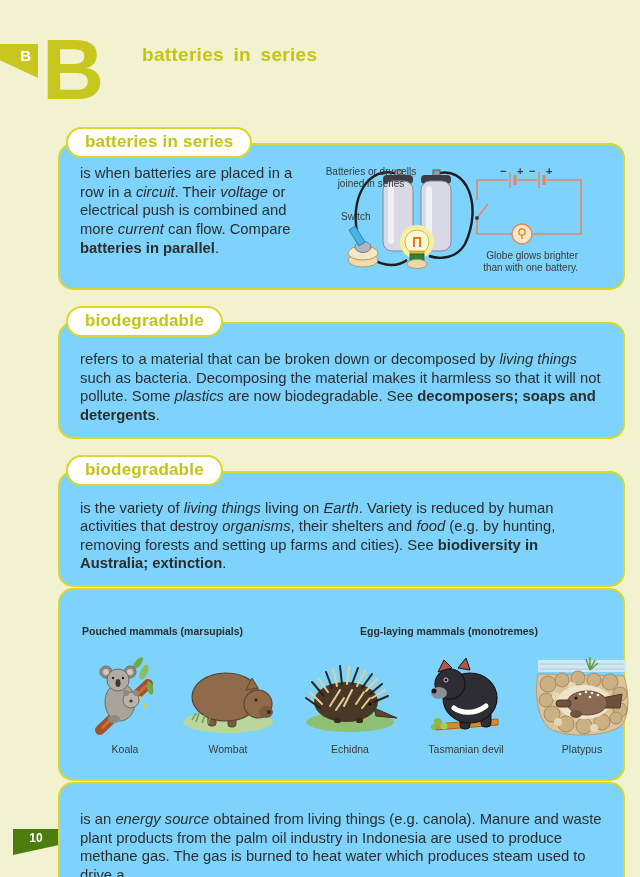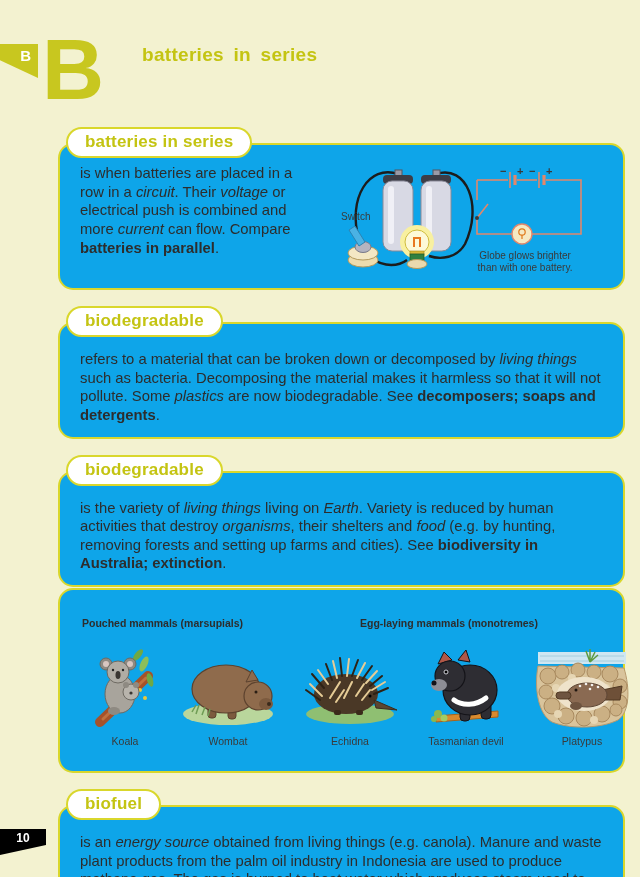--- a/index.html
+++ b/index.html
@@ -35,59 +35,59 @@
   
   .entries { position:absolute; left:58px; top:127px; width:567px; }
   .entry { margin-bottom:16px; }
   .pill {
     display:inline-block; position:relative; z-index:2; margin-left:8px;
     background:#fff; border:2px solid #d9d72c; border-radius:16px;
     padding:3px 17px 4px; font-size:17px; font-weight:bold; color:#c4c412;
     letter-spacing:0.2px;
   }
   .box {
-    position:relative; z-index:1; margin-top:-15px; background:#0ea5e9;
+    position:relative; z-index:1; margin-top:-15px; background:#7dd3fc;
     border:2px solid #d9d72c; border-radius:15px;
     padding:26px 18px 12px 20px;
   }
   .entry1 .box { padding-top:19px; padding-bottom:10px; }
   .body { font-size:14.8px; line-height:1.26; color:#2d2d2d; margin:0; }
   .it { font-style:italic; }
   .bd { font-weight:bold; }
 
   
   .cols { display:flex; }
   .entry-text { width:236px; flex:none; }
   .fig1 { position:relative; width:288px; height:114px; flex:none; margin-left:auto; }
   .fig1 svg { position:absolute; left:0; top:0; }
   .lbl {
     position:absolute; font-size:10px; line-height:1.2; color:#3a3a3a;
     white-space:pre-line; text-align:center;
   }
   .lbl-batt { left:0; top:2px; width:108px; }
   .lbl-switch { left:24px; top:47px; text-align:left; }
-  .lbl-globe { left:147px; top:86px; width:122px; }
+  .lbl-globe { left:139px; top:86px; width:122px;text-align:right; }
   .sign { position:absolute; top:1px; font-size:11px; font-weight:bold; color:#3a3a3a; }
   .s1 { left:183px; } .s2 { left:200px; } .s3 { left:212px; } .s4 { left:229px; }
 
   
-  .group-labels { position:relative; height:15px; margin-top:1px; }
+  .group-labels { position:relative; height:15px; margin-top:9px; }
   .glabel { position:absolute; font-size:10.5px; font-weight:bold; color:#2d2d2d; white-space:nowrap; }
   .g1 { left:2px; } .g2 { left:280px; }
   .animals {
     display:flex; justify-content:space-between; align-items:flex-end;
     margin-top:4px; padding:0 2px;
   }
   .animals figure { margin:12px; text-align:center; }
   .animals figcaption { font-size:10.5px; color:#3a3a3a; margin-top:3px; }
 
   
   .pagenum {
-    position:absolute; left:0; top:829px; width:46px; height:26px;
-    background:#000000;
+    position:absolute; left:13px; top:829px; width:46px; height:26px;
+    background:#4d7c0f;
     clip-path:polygon(0 0,100% 0,100% 62%,0 100%);
   }
   .pagenum span {
     display:block; text-align:center; padding-top:2px;
     color:#fff; font-weight:bold; font-size:12px;
   }
   .footer-title {
     position:absolute; right:56px; top:835px; color:#c4c412; white-space:nowrap;
   }
   .footer-title .brand {
@@ -157,20 +157,22 @@
               </g>
               <circle cx="160" cy="54" r="2" fill="#3a3a3a"></circle>
               <circle cx="205" cy="70" r="10" fill="#f6e9c2" stroke="#e2876b" stroke-width="1.4"></circle>
               <circle cx="205" cy="68" r="3.2" fill="none" stroke="#e07818" stroke-width="1.2"></circle>
               <path d="M205,71 V75" stroke="#e07818" stroke-width="1.2"></path>
             </svg>
             <span class="sign s1">−</span>
             <span class="sign s2">+</span>
             <span class="sign s3">−</span>
             <span class="sign s4">+</span>
+            <div class="lbl lbl-batt">Batteries or dry cells
+joined in series</div>
             <div class="lbl lbl-switch">Switch</div>
             <div class="lbl lbl-globe">Globe glows brighter
 than with one battery.</div>
           </div>
         </div>
       </div>
     </section>
 
     <section class="entry">
       <div class="pill">biodegradable</div>
@@ -336,21 +338,20 @@
               </g>
             </svg>
             <figcaption>Platypus</figcaption>
           </figure>
 
         </div>
       </div>
     </section>
 
     <section class="entry">
-      <div class="pill">biofuel</div>
       <div class="box">
         <p class="body"><span>is an </span><span class="it">energy source</span><span> obtained from living things (e.g. canola). Manure and waste plant products from the palm oil industry in Indonesia are used to produce methane gas. The gas is burned to heat water which produces steam used to drive a </span></p>
       </div>
     </section>
 
   </div>
 
   <div class="pagenum">
     <span>10</span>
   </div>

